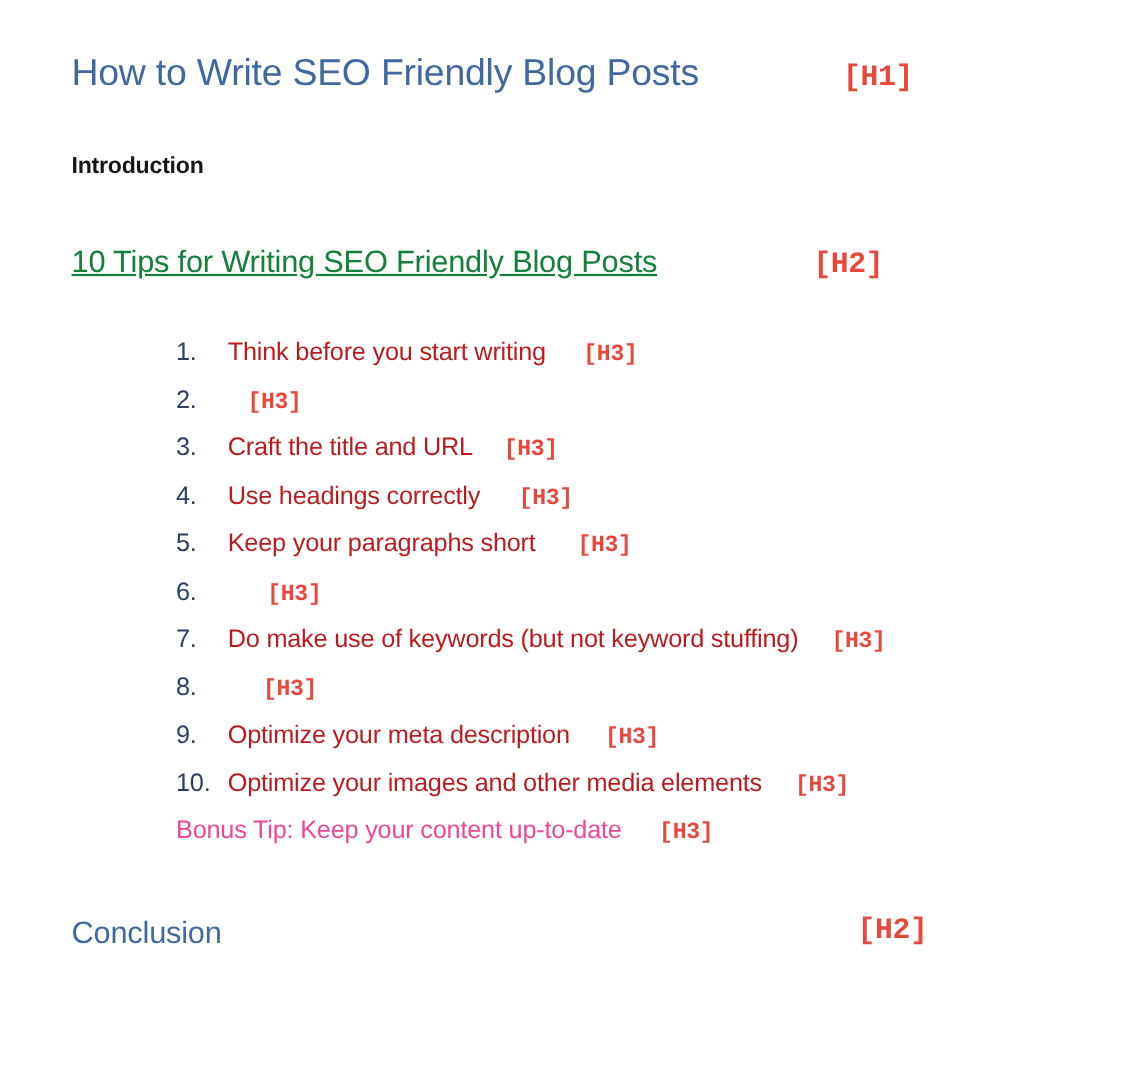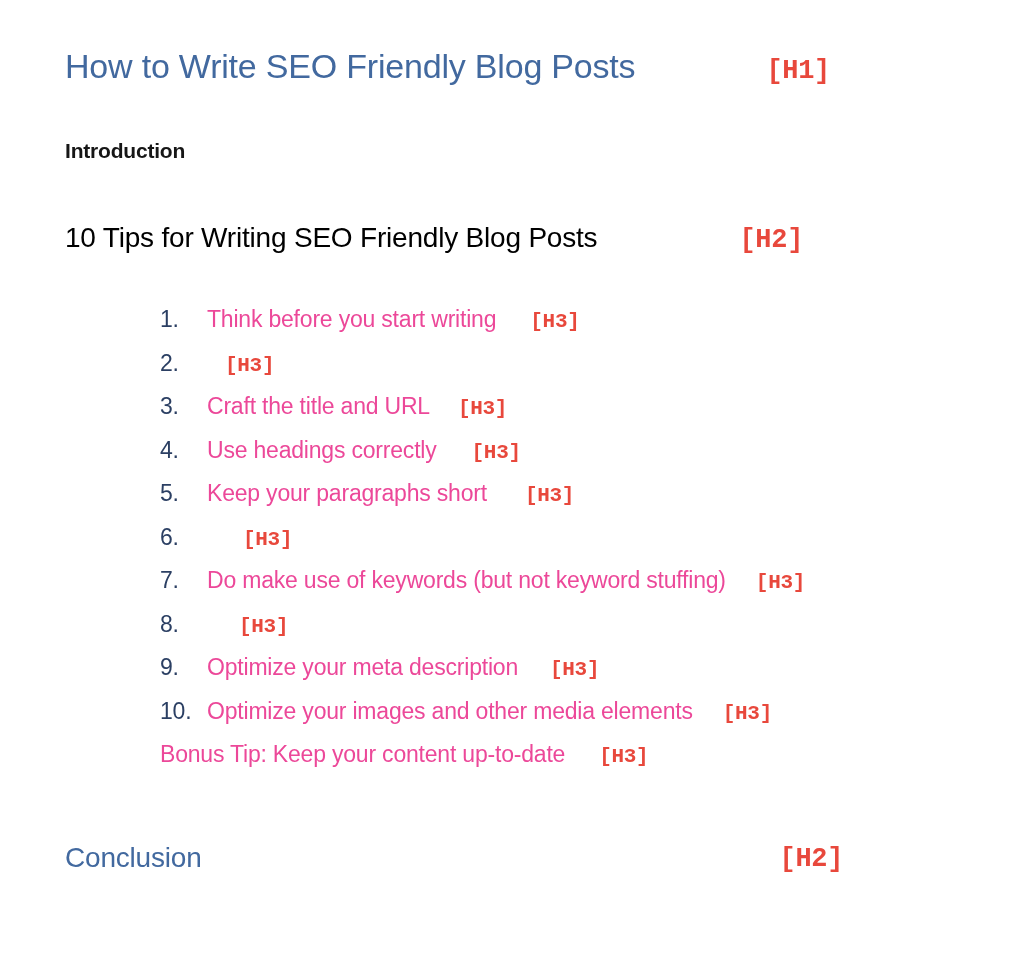--- a/index.html
+++ b/index.html
@@ -73,24 +73,25 @@
     position: absolute;
     left: 65px;
     top: 222px;
     width: 920px;
     height: 42px;
     display: flex;
     align-items: baseline;
   }
   .h2-title {
     font-size: 28px;
-    color: #000000;
+    color: #15803d;
     font-weight: normal;
     letter-spacing: -0.2px;
     white-space: nowrap;
+    text-decoration: underline;
   }
   .h2-row .tag {
     font-size: 27px;
     margin-left: 142px;
   }
 
   
   .tips-list {
     position: absolute;
     left: 160px;
@@ -105,42 +106,42 @@
   }
   .tip-num {
     width: 47px;
     flex: 0 0 47px;
     font-size: 23px;
     color: #2b3f63;
     letter-spacing: -0.2px;
   }
   .tip-text {
     font-size: 23px;
-    color: #ec4899;
+    color: #b91c1c;
     letter-spacing: -0.2px;
   }
   .tip-row .tag {
     font-size: 21px;
     text-align: right;
   }
   .bonus-row .tip-label {
     font-size: 23px;
     color: #ec4899;
     letter-spacing: -0.2px;
   }
 
   
   .concl-row {
     position: absolute;
     left: 65px;
     top: 832px;
     width: 920px;
     height: 42px;
     display: flex;
-    align-items: flex-end;
+    align-items: flex-start;
   }
   .concl-title {
     font-size: 28px;
     color: #42699f;
     font-weight: normal;
     letter-spacing: -0.2px;
     white-space: nowrap;
   }
   .concl-row .tag {
     font-size: 27px;

